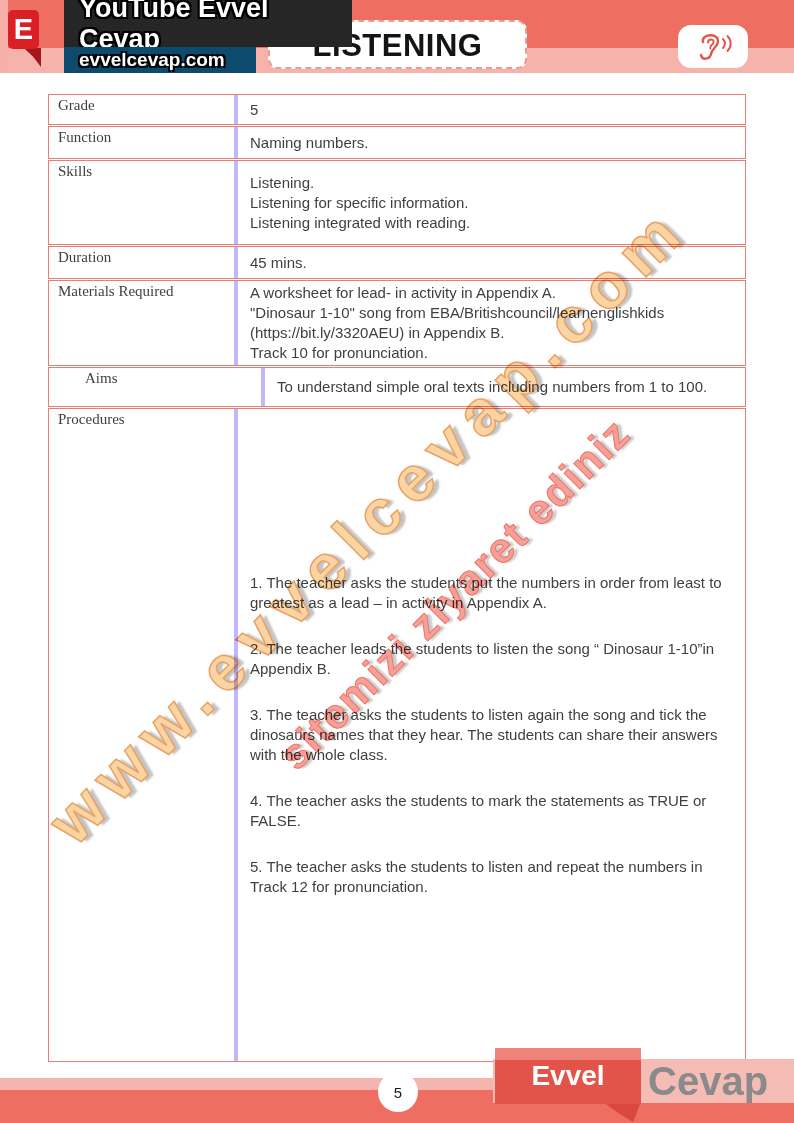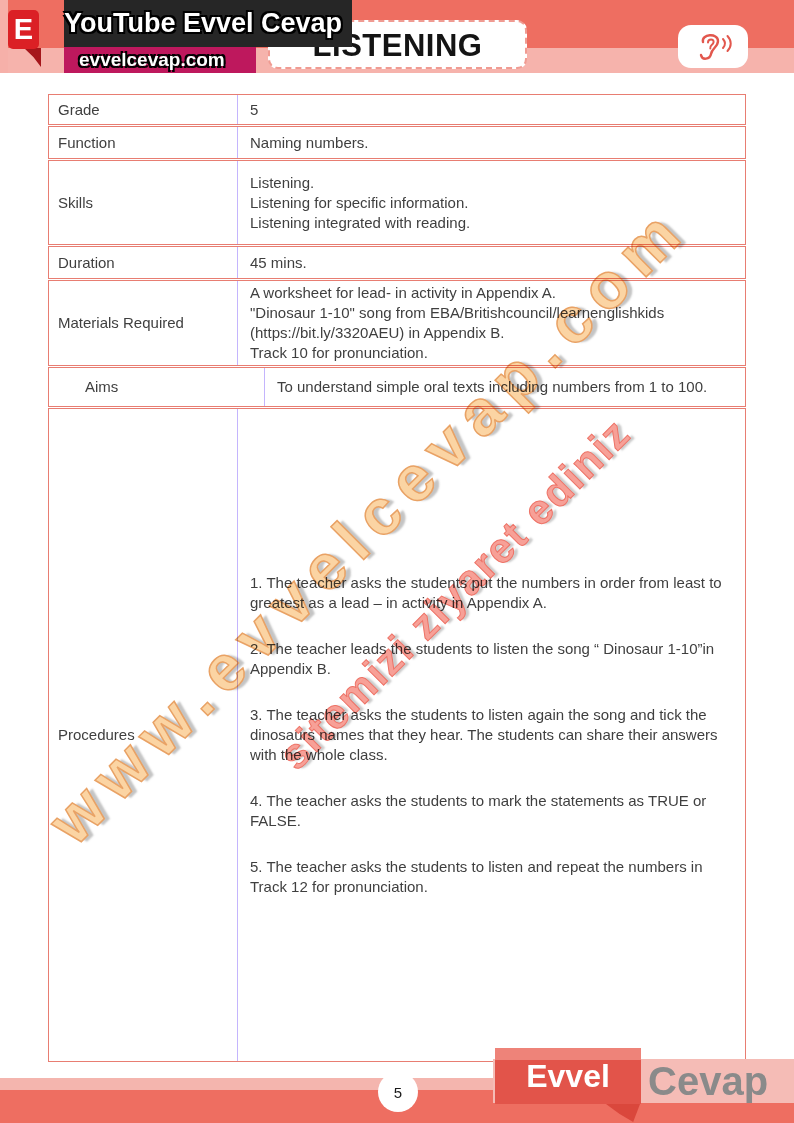--- a/index.html
+++ b/index.html
@@ -10,42 +10,42 @@
   .hdr-top    { position:absolute; left:0; top:0; width:794px; height:48px; background:#ee6e61; }
   .hdr-bottom { position:absolute; left:0; top:48px; width:794px; height:25px; background:#f6b3ac; }
   .hdr-leftstrip { position:absolute; left:0; top:0; width:8px; height:73px; background:#f6b0a9; z-index:4; }
 
   .listening-box { position:absolute; left:268px; top:20px; width:259px; height:49px;
     background:#ffffff; border:2px dashed #f09b92; border-radius:10px; z-index:2;
     display:flex; align-items:center; justify-content:center; }
   .listening-label { font-size:31px; font-weight:800; color:#141414; letter-spacing:0.5px; padding-top:2px; }
 
   .band1 { position:absolute; left:64px; top:0; width:288px; height:47px; background:#262626; z-index:3;
-    display:flex; align-items:center; }
+    display:flex; align-items:center; padding-left:15px; }
   .band1 span { color:#ffffff; font-size:27px; font-weight:bold;
     text-shadow:-2px -2px 0 #000, 2px -2px 0 #000, -2px 2px 0 #000, 2px 2px 0 #000; }
-  .band2 { position:absolute; left:64px; top:47px; width:192px; height:26px; background:#be185d; z-index:3;
+  .band2 { position:absolute; left:64px; top:47px; width:192px; height:26px; background:#0c4a6e; z-index:3;
     display:flex; align-items:center; padding-left:15px; }
   .band2 span { color:#ffffff; font-size:19px; font-weight:bold;
     text-shadow:-2px -2px 0 #000, 2px -2px 0 #000, -2px 2px 0 #000, 2px 2px 0 #000; }
 
   .e-logo { position:absolute; left:8px; top:10px; width:31px; height:39px; background:#db2025; border-radius:5px;
     z-index:5; display:flex; align-items:center; justify-content:center;
     color:#ffffff; font-size:29px; font-weight:bold; }
   .e-tail { position:absolute; left:24px; top:48px; width:17px; height:20px; background:#a5161b;
     clip-path:polygon(0 0, 100% 0, 100% 95%, 55% 45%); z-index:4; }
 
   .ear-box { position:absolute; left:678px; top:25px; width:70px; height:43px; background:#ffffff;
     border-radius:13px; z-index:2; display:flex; align-items:center; justify-content:center; }
 
   
   .lesson-table { position:absolute; left:48px; top:94px; width:698px; z-index:1; }
   .t-row { display:flex; border:1px solid #e87d72; background:#ffffff; margin-bottom:1px; }
-  .t-label { width:189px; border-right:1px solid #c4b5fd; display:flex; flex-direction:column;
-    justify-content:center; padding-left:9px; }
+  .t-label { width:189px; border-right:4px solid #c4b5fd; display:flex; flex-direction:column;
+    padding-left:9px;font-family:Liberation Serif, serif; }
   .t-value { flex:1; display:flex; flex-direction:column; justify-content:center;
     padding-left:12px; padding-right:12px; }
   .t-row, .t-label, .t-value { color:#3f3f3f; font-size:15px; line-height:20px; }
   .r-grade    { height:31px; }
   .r-function { height:33px; }
   .r-skills   { height:85px; }
   .r-duration { height:33px; }
   .r-materials{ height:86px; line-height:19.5px; }
   .r-aims     { height:40px;padding-left:27px; }
   .r-procedures { height:654px; }
@@ -63,21 +63,21 @@
   
   .ftr-pink   { position:absolute; left:0; top:1078px; width:794px; height:12px; background:#f4b5ae; z-index:1; }
   .ftr-salmon { position:absolute; left:0; top:1090px; width:794px; height:33px; background:#ee6e61; z-index:1; }
   .page-circle { position:absolute; left:378px; top:1072px; width:40px; height:40px; background:#ffffff;
     border-radius:50%; z-index:2; display:flex; align-items:center; justify-content:center;
     font-size:15px; color:#1a1a1a; }
   .logo-pinkband { position:absolute; left:493px; top:1059px; width:301px; height:44px; background:#f5bcb6; z-index:2; }
   .logo-redbox { position:absolute; left:495px; top:1048px; width:146px; height:56px; z-index:3;
     background:linear-gradient(to bottom, #ee8379 0%, #ee8379 22%, #e2544a 22%, #e2544a 100%);
     display:flex; align-items:center; justify-content:center;
-    color:#ffffff; font-size:32px; font-weight:bold; }
+    color:#ffffff; font-size:28px; font-weight:bold; }
   .logo-tail { position:absolute; left:606px; top:1104px; width:34px; height:18px; background:#da473c;
     clip-path:polygon(0 0, 100% 0, 80% 100%, 40% 55%); z-index:3; }
   .logo-cevap { position:absolute; left:648px; top:1059px; height:44px; z-index:3; display:flex; 
     color:#8a8a8a; font-size:40px; font-weight:bold; }
 </style>
 </head>
 <body>
 
 <div class="page">
 

